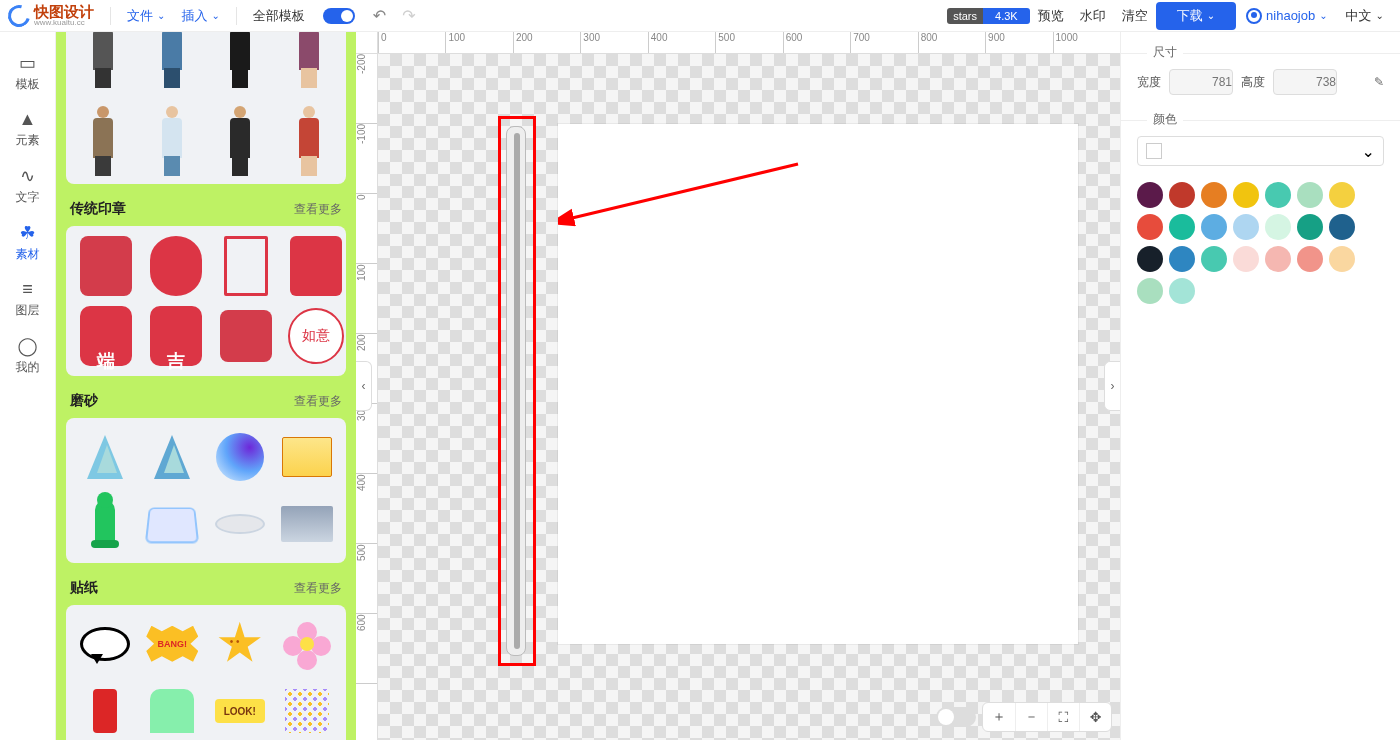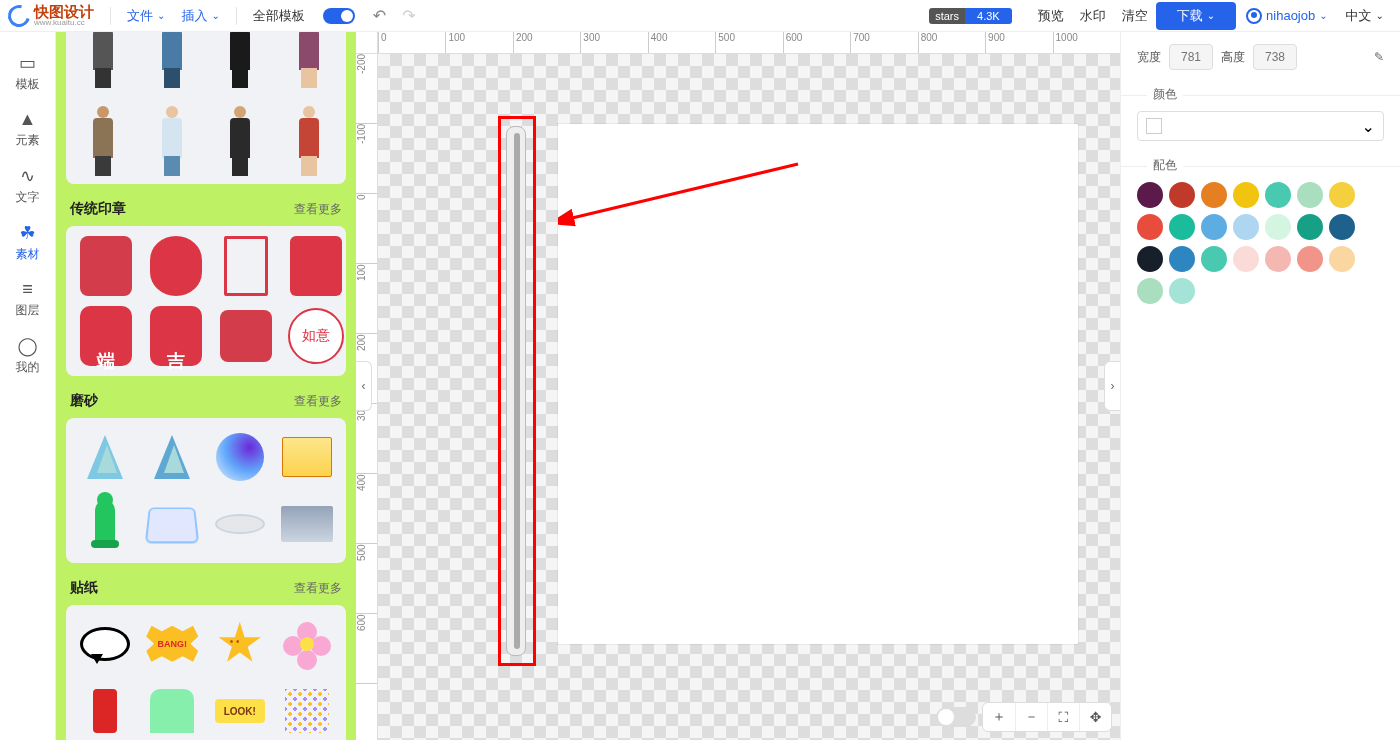--- a/index.html
+++ b/index.html
@@ -12,21 +12,21 @@
 .logo-text { color: #c2410c; font-weight: 700; font-size: 15px; line-height: 1; }
 .logo-sub { font-size: 8px; color: #999; line-height: 1; }
 .divider-v { width: 1px; height: 18px; background: #e5e5e5; margin: 0 8px; }
 .menu-item { display: flex; align-items: center; padding: 4px 8px; cursor: pointer; color: #333; }
 .menu-item.blue { color: #2563eb; }
 .chev { margin-left: 4px; font-size: 10px; }
 .toggle { width: 32px; height: 16px; background: #2563eb; border-radius: 8px; position: relative; margin: 0 10px; cursor: pointer; }
 .toggle::after { content: ''; position: absolute; width: 12px; height: 12px; background: #fff; border-radius: 50%; top: 2px; right: 2px; }
 .icon-btn { padding: 4px 8px; color: #888; cursor: pointer; font-size: 16px; }
 .spacer { flex: 1; }
-.badge-stars { display: flex; align-items: center; font-size: 11px; border-radius: 3px; overflow: hidden; margin-right: 18px; }
+.badge-stars { display: flex; align-items: center; font-size: 11px; border-radius: 3px; overflow: hidden; margin-right: 0; }
 .badge-stars .l { background: #555; color: #fff; padding: 2px 6px; }
 .badge-stars .r { background: #2563eb; color: #fff; padding: 2px 12px; }
 .btn-primary { background: #2563eb; color: #fff; padding: 5px 21px; border-radius: 4px; display: flex; align-items: center; cursor: pointer; font-size: 13px; }
 .user { display: flex; align-items: center; color: #2563eb; margin: 0 10px; cursor: pointer; }
 .user-icon { width: 16px; height: 16px; border: 2px solid #2563eb; border-radius: 50%; margin-right: 4px; position: relative; }
 .user-icon::after { content: ''; position: absolute; width: 6px; height: 6px; border-radius: 50%; background: #2563eb; top: 2px; left: 3px; }
 
 
 .main { display: flex; height: calc(100% - 32px); }
 
@@ -113,21 +113,21 @@
 .zoom-btn { width: 32px; height: 28px; display: flex; align-items: center; justify-content: center; cursor: pointer; color: #555; font-size: 14px; border-left: 1px solid #eee; }
 .zoom-btn:first-child { border-left: none; }
 
 
 .props { width: 280px; border-left: 1px solid #eee; padding: 12px 16px; background: #fff; overflow-y: auto; }
 .prop-section { margin-bottom: 16px; }
 .prop-head { font-size: 12px; color: #666; margin-bottom: 8px; position: relative; padding-left: 10px; }
 .prop-head::before { content: ''; position: absolute; left: -16px; right: -16px; top: 50%; height: 1px; background: #eee; z-index: 0; }
 .prop-head span { background: #fff; position: relative; padding: 0 6px; }
 .dim-row { display: flex; align-items: center; gap: 8px; font-size: 12px; color: #555; }
-.dim-row input { width: 44px; height: 26px; border: 1px solid #ddd; border-radius: 4px; background: #f5f5f5; text-align: center; font-size: 12px; color: #be185d; }
+.dim-row input { width: 64px; height: 26px; border: 1px solid #ddd; border-radius: 4px; background: #f5f5f5; text-align: right; font-size: 12px; color: #be185d; }
 .edit-ico { margin-left: auto; cursor: pointer; color: #666; }
 .color-select { width: 100%; height: 30px; border: 1px solid #ddd; border-radius: 4px; display: flex; align-items: center; padding: 0 8px; cursor: pointer; }
 .color-chip { width: 16px; height: 16px; border: 1px solid #ccc; background: #fff; }
 .palette { display: flex; flex-wrap: wrap; gap: 6px; }
 .swatch { width: 26px; height: 26px; border-radius: 50%; cursor: pointer; }
 
 ::-webkit-scrollbar { width: 8px; }
 ::-webkit-scrollbar-thumb { background: #ccc; border-radius: 4px; }
 </style>
 </head>
@@ -391,37 +391,37 @@
         <div class="zoom-btn">＋</div>
         <div class="zoom-btn">－</div>
         <div class="zoom-btn">⛶</div>
         <div class="zoom-btn">✥</div>
       </div>
     </div>
   </div>
 
   <div class="props">
     <div class="prop-section">
+      <div class="prop-head"><span>尺寸</span></div>
       <div class="dim-row">
         <span>宽度</span>
         <input disabled="" placeholder="781" style="">
         <span>高度</span>
         <input disabled="" placeholder="738" style="">
         <span class="edit-ico">✎</span>
       </div>
     </div>
     <div class="prop-section">
       <div class="prop-head"><span>颜色</span></div>
       <div class="color-select">
         <div class="color-chip"></div>
         <span style="margin-left:auto">⌄</span>
       </div>
     </div>
     <div class="prop-section">
-      <div class="prop-head"><span>配色</span></div>
       <div class="palette" id="palette">
           <div class="swatch" style="background: rgb(91, 26, 74);"></div>
           <div class="swatch" style="background: rgb(192, 57, 43);"></div>
           <div class="swatch" style="background: rgb(230, 126, 34);"></div>
           <div class="swatch" style="background: rgb(241, 196, 15);"></div>
           <div class="swatch" style="background: rgb(72, 201, 176);"></div>
           <div class="swatch" style="background: rgb(169, 223, 191);"></div>
           <div class="swatch" style="background: rgb(244, 208, 63);"></div>
           <div class="swatch" style="background: rgb(231, 76, 60);"></div>
           <div class="swatch" style="background: rgb(26, 188, 156);"></div>

